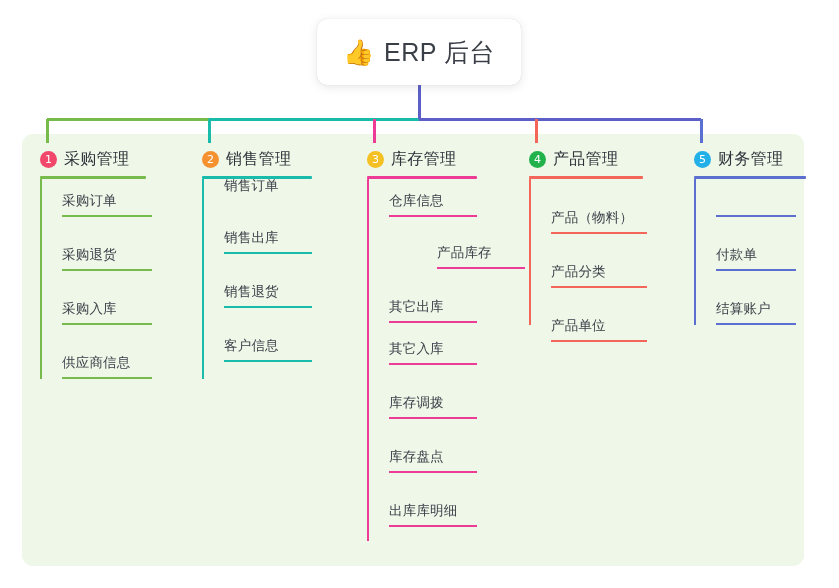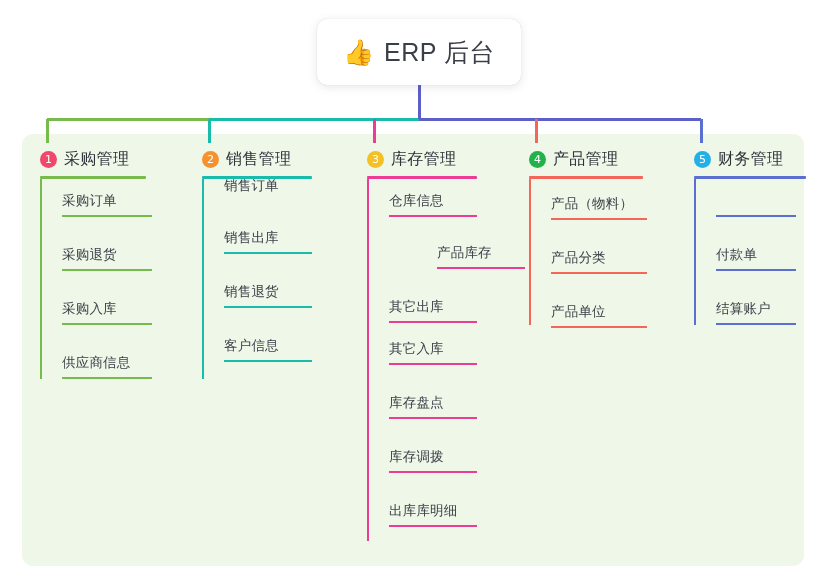--- a/index.html
+++ b/index.html
@@ -235,42 +235,42 @@
           </div>
           <div class="leaf" style="height: 54px;">
             <div class="leaf-label">其它出库</div>
             <div class="leaf-rule" style="width: 88px; background: rgb(236, 60, 150);"></div>
           </div>
           <div class="leaf" style="height: 42px;">
             <div class="leaf-label">其它入库</div>
             <div class="leaf-rule" style="width: 88px; background: rgb(236, 60, 150);"></div>
           </div>
           <div class="leaf" style="height: 54px;">
+            <div class="leaf-label">库存调拨</div>
+            <div class="leaf-rule" style="width: 88px; background: rgb(236, 60, 150);"></div>
+          </div>
+          <div class="leaf" style="height: 54px;">
             <div class="leaf-label">库存盘点</div>
-            <div class="leaf-rule" style="width: 88px; background: rgb(236, 60, 150);"></div>
-          </div>
-          <div class="leaf" style="height: 54px;">
-            <div class="leaf-label">库存调拨</div>
             <div class="leaf-rule" style="width: 88px; background: rgb(236, 60, 150);"></div>
           </div>
           <div class="leaf" style="height: 54px;">
             <div class="leaf-label">出库库明细</div>
             <div class="leaf-rule" style="width: 88px; background: rgb(236, 60, 150);"></div>
           </div>
         </div>
       </div>
       <div class="column" style="left: 529px;">
         <div class="col-header">
           <span class="badge" style="background: rgb(34, 178, 76);">4</span>
           <span class="col-title">产品管理</span>
         </div>
         <div class="header-rule" style="width: 114px; background: rgb(244, 101, 90);"></div>
         <div class="leaf-list">
           <div class="spine" style="background: rgb(244, 101, 90); height: 146px;"></div>
-          <div class="leaf" style="height: 41px;">
+          <div class="leaf" style="height: 55px;">
             <div class="leaf-label">产品（物料）</div>
             <div class="leaf-rule" style="width: 96px; background: rgb(244, 101, 90);"></div>
           </div>
           <div class="leaf" style="height: 54px;">
             <div class="leaf-label">产品分类</div>
             <div class="leaf-rule" style="width: 96px; background: rgb(244, 101, 90);"></div>
           </div>
           <div class="leaf" style="height: 54px;">
             <div class="leaf-label">产品单位</div>
             <div class="leaf-rule" style="width: 96px; background: rgb(244, 101, 90);"></div>

